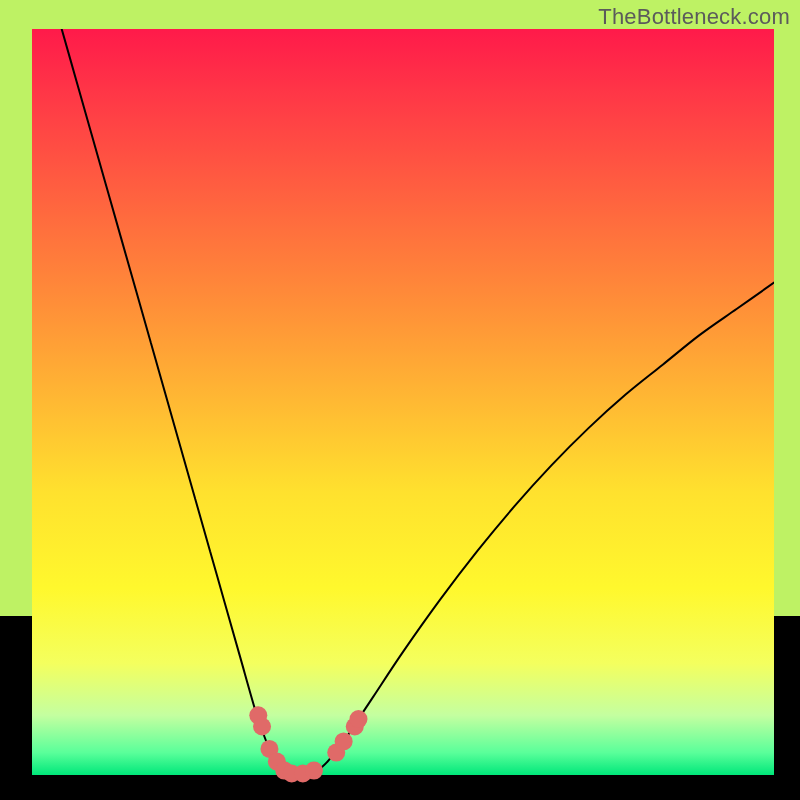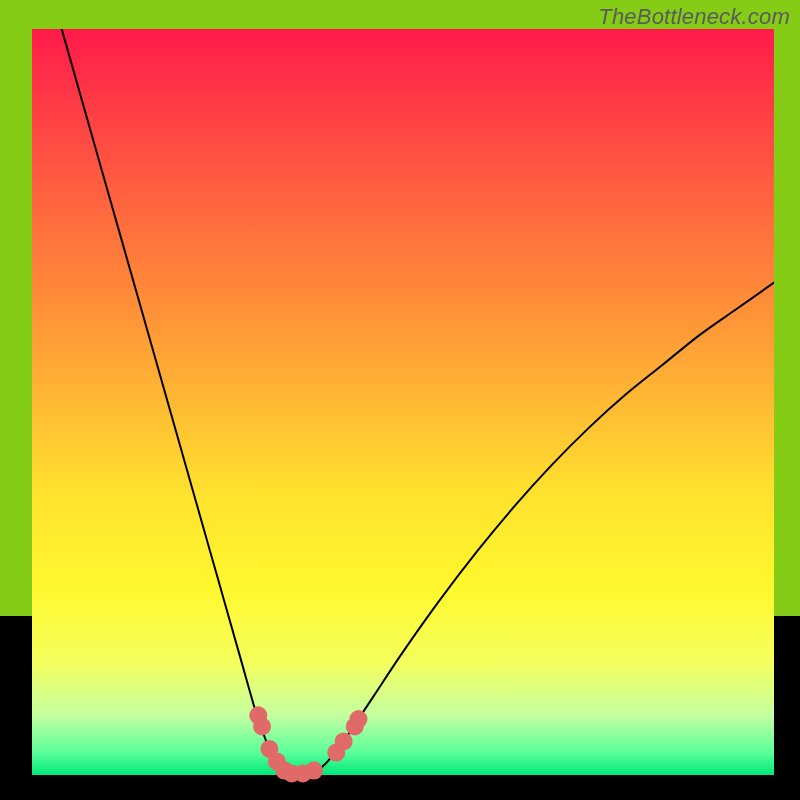--- a/index.html
+++ b/index.html
@@ -9,22 +9,21 @@
     height: 800px;
     overflow: hidden;
     background: #000;
     font-family: Arial, Helvetica, sans-serif;
   }
   .frame {
     position: absolute;
     top: 0; left: 0;
     width: 800px;
     height: 616px;
-    background: #84cc16;
-    font-style: italic;
+    background: #bef264;
   }
   .plot {
     position: absolute;
     background: linear-gradient(to bottom,
       #ff1a4a 0%,
       #ff3b46 10%,
       #ff6a3e 25%,
       #ff8f38 37%,
       #ffb933 50%,
       #ffe12e 62%,

